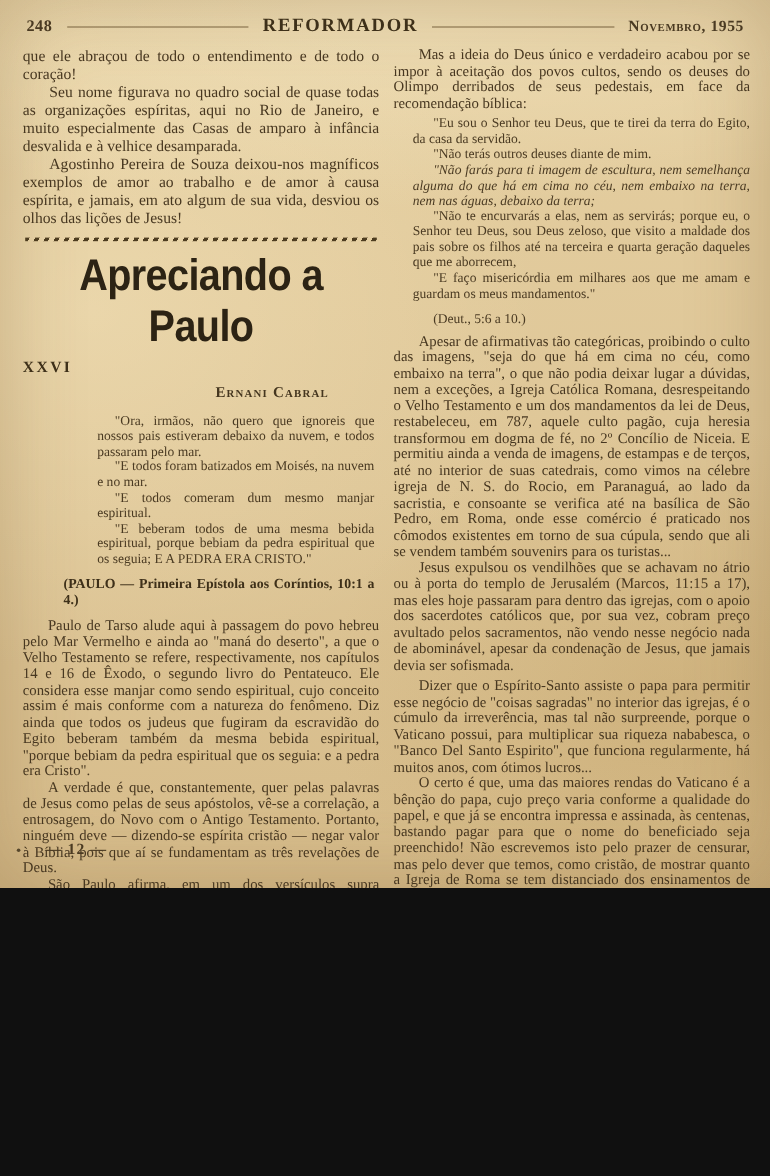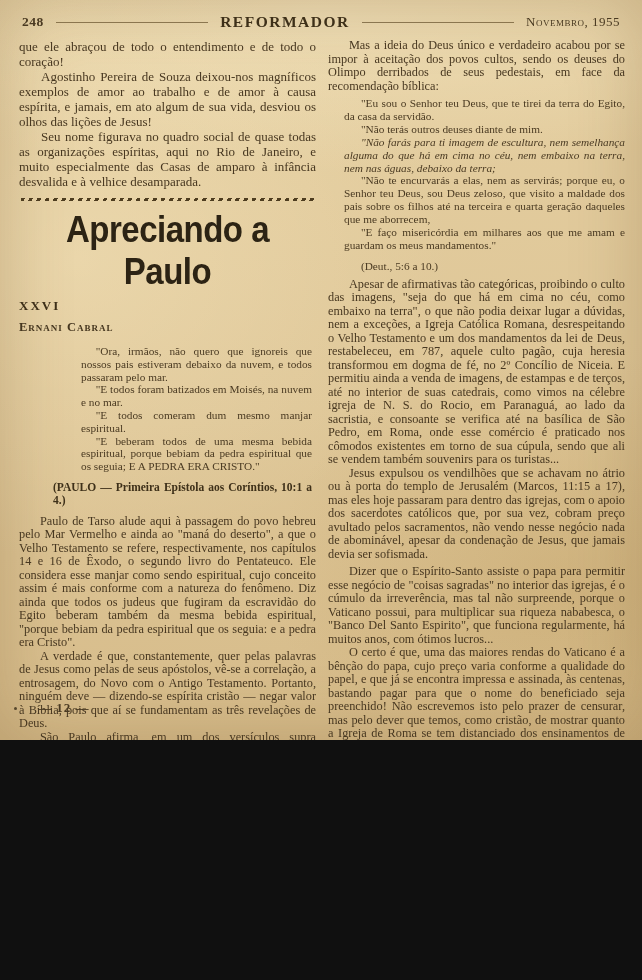--- a/index.html
+++ b/index.html
@@ -25,21 +25,21 @@
     display:flex;align-items:center;
     padding:13px 22px 0 22px;
     color:#4a3a22;
   }
   .masthead .pagenum{font-size:13.5px;font-weight:bold;letter-spacing:.5px;}
   .masthead .rule{flex:1;height:0;border-top:1.6px solid #6d5833;margin:0 12px;opacity:.75;}
   .masthead .mag-title{
     font-size:15.5px;font-weight:bold;letter-spacing:1.5px;color:#3e3019;
   }
   .masthead .issue-date{
-    font-size:13px;font-variant:small-caps;letter-spacing:.5px;font-weight:normal;color:#4a3a22;
+    font-size:13px;font-variant:small-caps;letter-spacing:.5px;font-weight:bold;color:#4a3a22;
   }
   
   .columns{
     display:flex;gap:12px;
     padding:8px 17px 0 19px;
   }
   .col{width:300px;text-align:justify;}
   p{margin:0;text-indent:1.7em;}
   .no-indent{text-indent:0;}
   .closing-article{font-size:13px;line-height:15px;color:#473720;}
@@ -53,21 +53,21 @@
     font-family:"Liberation Sans", sans-serif;
     font-weight:bold;font-size:33px;letter-spacing:-.5px;
     text-align:center;color:#2c2314;margin:7px 0 2px 0;
     transform:scaleY(1.12);transform-origin:top center;
   }
   .article-number{
     text-align:left;font-weight:bold;font-size:13px;letter-spacing:2px;
     margin:14px 0 6px 0;color:#3e3019;
   }
   .article-author{
-    padding-right:42px;
+    text-align:right;padding-right:42px;
     font-variant:small-caps;font-weight:bold;font-size:12.5px;letter-spacing:1px;
     margin:0 0 10px 0;color:#45361f;
   }
   
   .epigraph{
     margin:2px 4px 6px 62px;
     font-size:11.3px;line-height:12.8px;color:#4a3a22;
   }
   .epigraph p{text-indent:1.3em;}
   .epigraph-source{
@@ -100,22 +100,22 @@
     <span class="mag-title">REFORMADOR</span>
     <span class="rule"></span>
     <span class="issue-date">Novembro, 1955</span>
   </div>
 
   <div class="columns">
 
     <div class="col">
       <div class="closing-article">
         <p class="no-indent">que ele abraçou de todo o entendimento e de todo o coração!</p>
+        <p>Seu nome figurava no quadro social de quase todas as organizações espíritas, aqui no Rio de Janeiro, e muito especialmente das Casas de amparo à infância desvalida e à velhice desamparada.</p>
         <p>Agostinho Pereira de Souza deixou-nos magníficos exemplos de amor ao trabalho e de amor à causa espírita, e jamais, em ato algum de sua vida, desviou os olhos das lições de Jesus!</p>
-        <p>Seu nome figurava no quadro social de quase todas as organizações espíritas, aqui no Rio de Janeiro, e muito especialmente das Casas de amparo à infância desvalida e à velhice desamparada.</p>
       </div>
 
       <div class="rope-divider"></div>
 
       <div>
         <div class="article-title">Apreciando a Paulo</div>
         <div class="article-number">XXVI</div>
         <div class="article-author">Ernani Cabral</div>
 
         <div class="epigraph">

